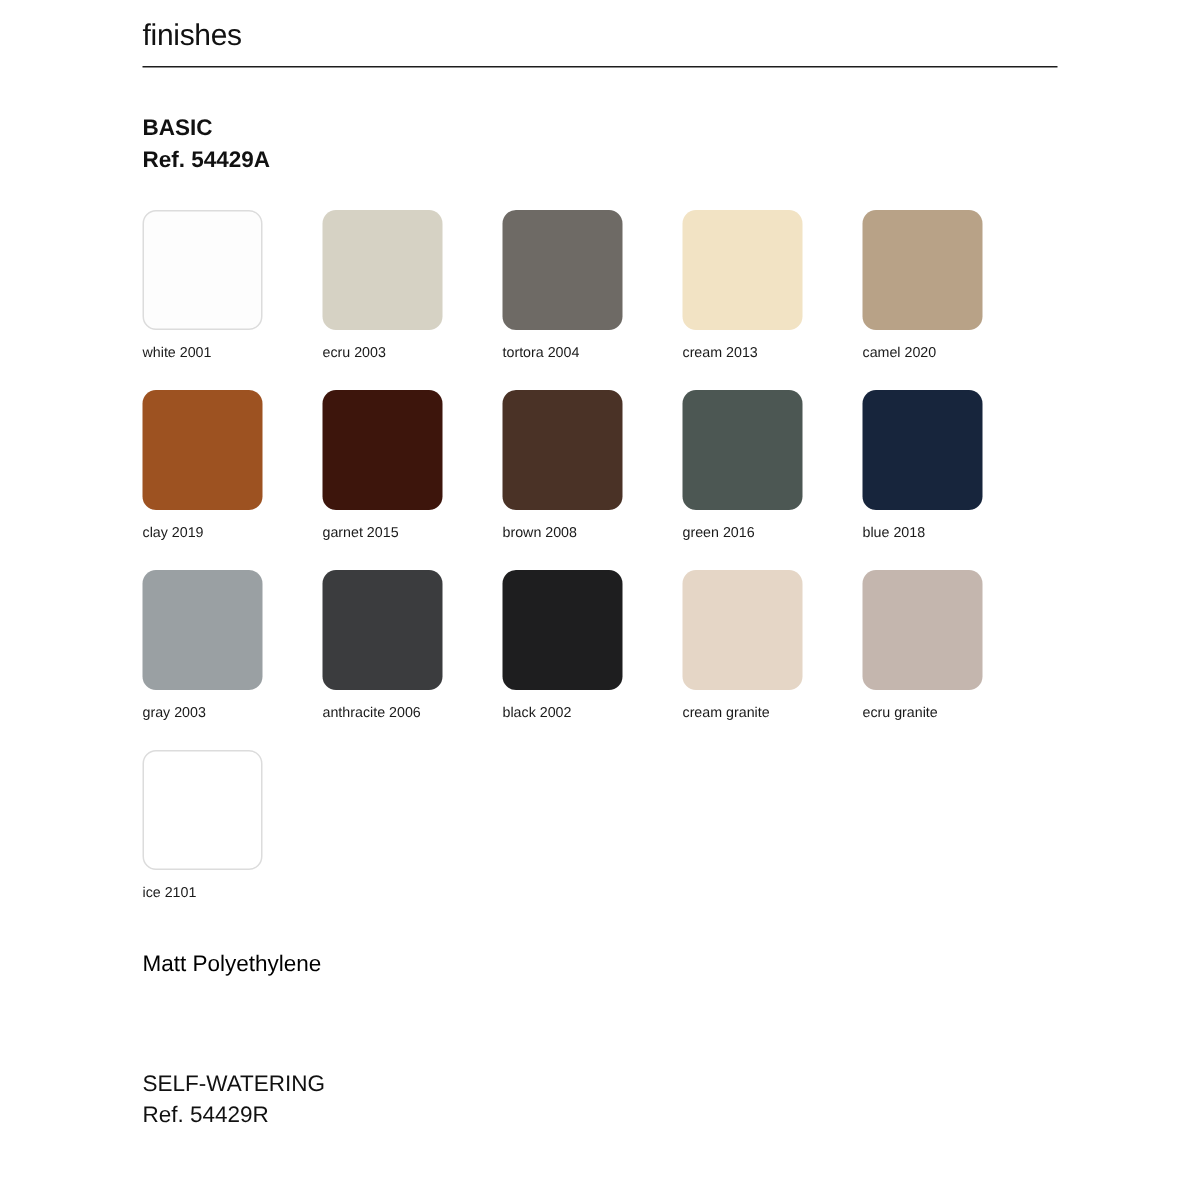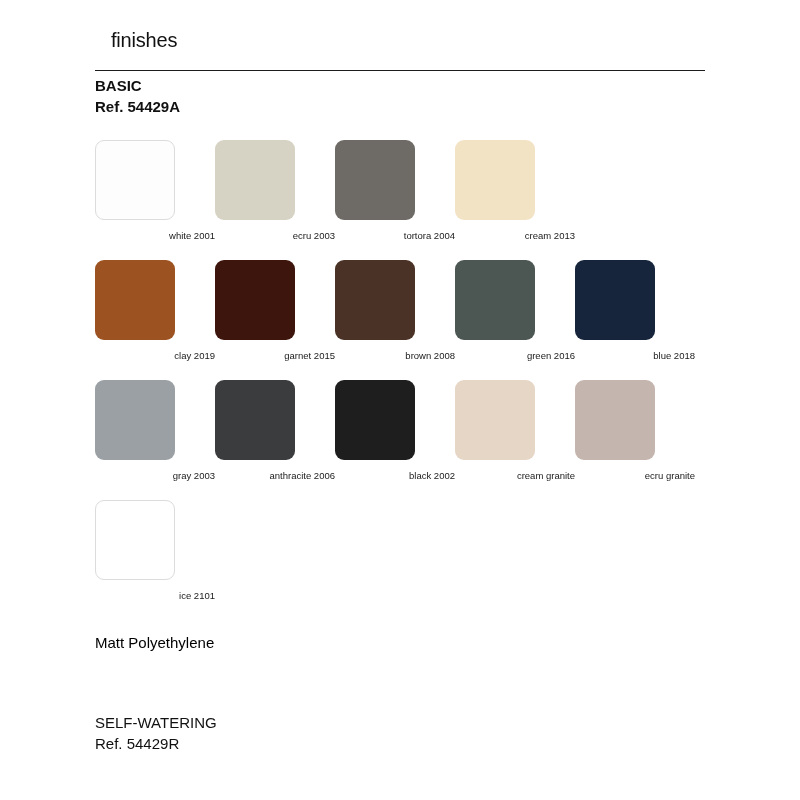--- a/index.html
+++ b/index.html
@@ -29,21 +29,21 @@
     left: 95px;
     top: 10px;
     width: 610px;
   }
   .header-title {
     font-size: 20px;
     font-weight: 400;
     letter-spacing: -0.2px;
     color: #111111;
     line-height: 28px;
-    margin: 16px;
+    margin: 0;
   }
   .header-rule {
     margin-top: 6px;
     border: 0;
     border-top: 1px solid #1d1d1d;
     height: 0;
     width: 610px;
   }
 
   
@@ -95,21 +95,20 @@
   }
   .swatch-chip.bordered {
     border: 1px solid #dcdcdc;
   }
   .swatch-label {
     margin-top: 10px;
     font-size: 9.5px;
     line-height: 12px;
     color: #1a1a1a;
     white-space: nowrap;
-    text-align: right;
   }
 </style>
 </head>
 <body>
 
 <div class="page">
 
   <div class="header">
     <h1 class="header-title">finishes</h1>
     <hr class="header-rule">
@@ -131,20 +130,24 @@
           <div class="swatch-label">ecru 2003</div>
         </div>
         <div class="swatch-cell">
           <div class="swatch-chip" style="background: rgb(110, 106, 101);"></div>
           <div class="swatch-label">tortora 2004</div>
         </div>
         <div class="swatch-cell">
           <div class="swatch-chip" style="background: rgb(242, 227, 196);"></div>
           <div class="swatch-label">cream 2013</div>
         </div>
+        <div class="swatch-cell">
+          <div class="swatch-chip" style="background: rgb(184, 162, 135);"></div>
+          <div class="swatch-label">camel 2020</div>
+        </div>
       </div>
       <div class="swatch-row">
         <div class="swatch-cell">
           <div class="swatch-chip" style="background: rgb(157, 82, 33);"></div>
           <div class="swatch-label">clay 2019</div>
         </div>
         <div class="swatch-cell">
           <div class="swatch-chip" style="background: rgb(61, 21, 12);"></div>
           <div class="swatch-label">garnet 2015</div>
         </div>

